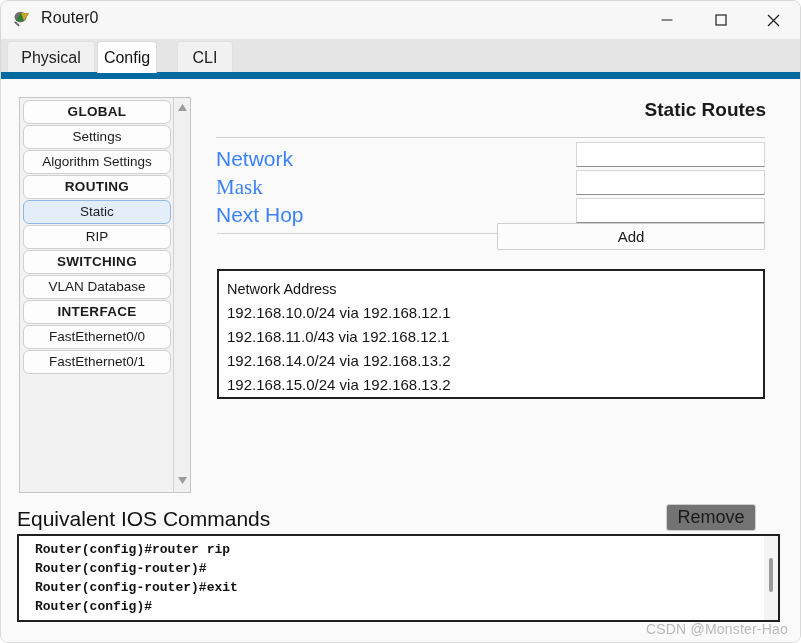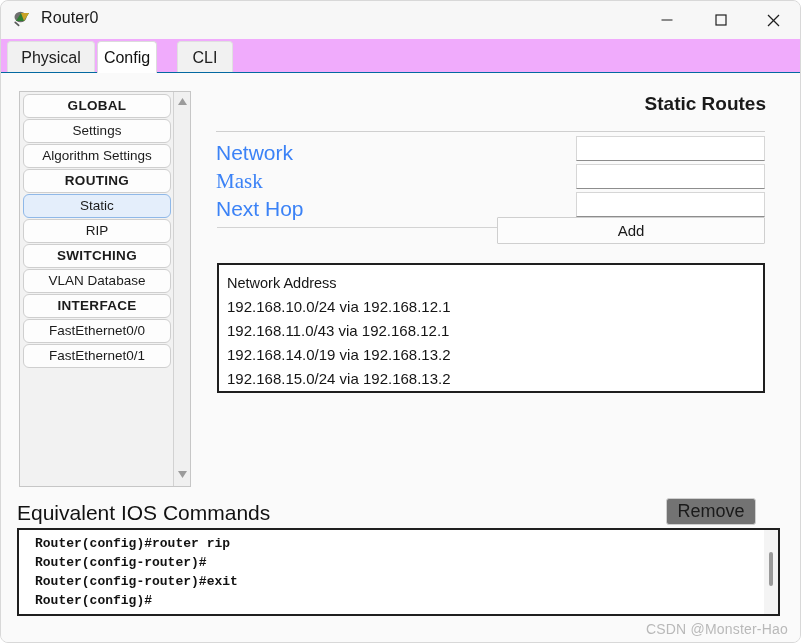--- a/index.html
+++ b/index.html
@@ -58,21 +58,21 @@
   .wbtn svg { display: block; margin: 0 auto; }
   #btn-min { right: 112px; }
   #btn-max { right: 58px; }
   #btn-close { right: 6px; }
 
   
   #tabbar {
     position: absolute;
     left: 0; top: 38px;
     width: 801px; height: 34px;
-    background: #f0abfc;
+    background: #e5e5e5;
   }
   .tab {
     position: absolute;
     top: 2px;
     height: 32px;
     line-height: 31px;
     font-size: 16px;
     color: #202020;
     text-align: center;
     background: #f1f1f1;
@@ -93,21 +93,21 @@
   #tab-config   { left: 96px;  width: 60px; }
   #tab-cli      { left: 176px; width: 56px; }
 
   
   #content {
     position: absolute;
     left: 0; top: 71px;
     width: 801px;
     height: 572px;
     background: #fafafa;
-    border-top: 1px solid #0369a1;
+    border-top: 7px solid #0369a1;
     box-sizing: border-box;
   }
 
   
   #sidebar {
     position: absolute;
     left: 18px; top: 18px;
     width: 172px;
     height: 396px;
     background: #f2f2f2;
@@ -416,21 +416,21 @@
     <div class="field-label" id="label-nexthop">Next Hop</div>
     <input class="field-input" id="input-nexthop" type="text" value="" style="">
 
     <div id="add-rule"></div>
     <button id="btn-add">Add</button>
 
     <div id="routes-list">
       <div class="col-head">Network Address</div>
       <div class="route-row">192.168.10.0/24 via 192.168.12.1</div>
       <div class="route-row">192.168.11.0/43 via 192.168.12.1</div>
-      <div class="route-row">192.168.14.0/19 via 192.168.13.2</div>
+      <div class="route-row">192.168.14.0/24 via 192.168.13.2</div>
       <div class="route-row">192.168.15.0/24 via 192.168.13.2</div>
     </div>
 
     <button id="btn-remove">Remove</button>
 
     <div id="ios-heading">Equivalent IOS Commands</div>
     <div id="ios-console">
       <div id="ios-lines">
         <div class="ios-line">Router(config)#router rip</div>
         <div class="ios-line">Router(config-router)#</div>

